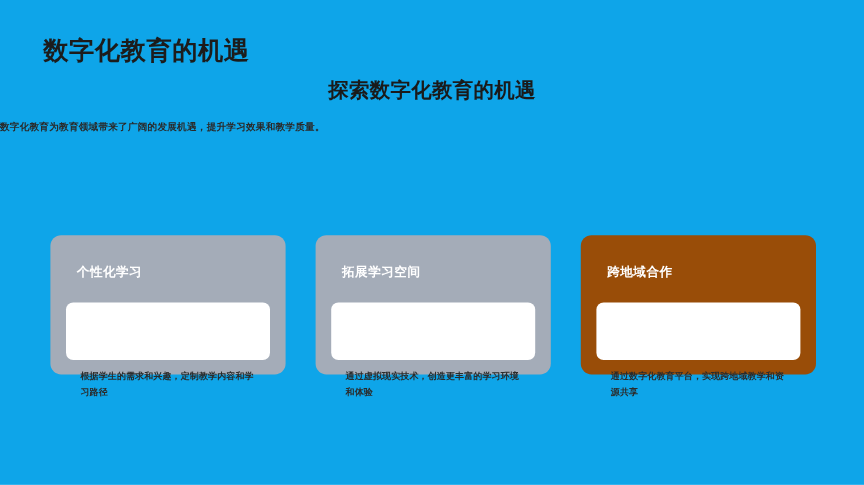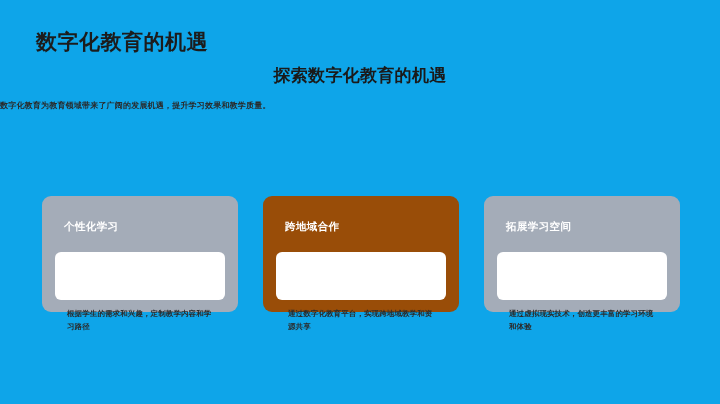--- a/index.html
+++ b/index.html
@@ -116,28 +116,28 @@
 
   <div class="cards">
 
     <div class="card">
       <div class="card-title">个性化学习</div>
       <div class="card-body">
         <div class="card-body-text">根据学生的需求和兴趣，定制教学内容和学习路径</div>
       </div>
     </div>
 
+    <div class="card">
+      <div class="card-title">拓展学习空间</div>
+      <div class="card-body">
+        <div class="card-body-text">通过虚拟现实技术，创造更丰富的学习环境和体验</div>
+      </div>
+    </div>
+
     <div class="card accent">
       <div class="card-title">跨地域合作</div>
       <div class="card-body">
         <div class="card-body-text">通过数字化教育平台，实现跨地域教学和资源共享</div>
       </div>
     </div>
 
-    <div class="card">
-      <div class="card-title">拓展学习空间</div>
-      <div class="card-body">
-        <div class="card-body-text">通过虚拟现实技术，创造更丰富的学习环境和体验</div>
-      </div>
-    </div>
-
   </div>
 </div>
 
 </body></html>

